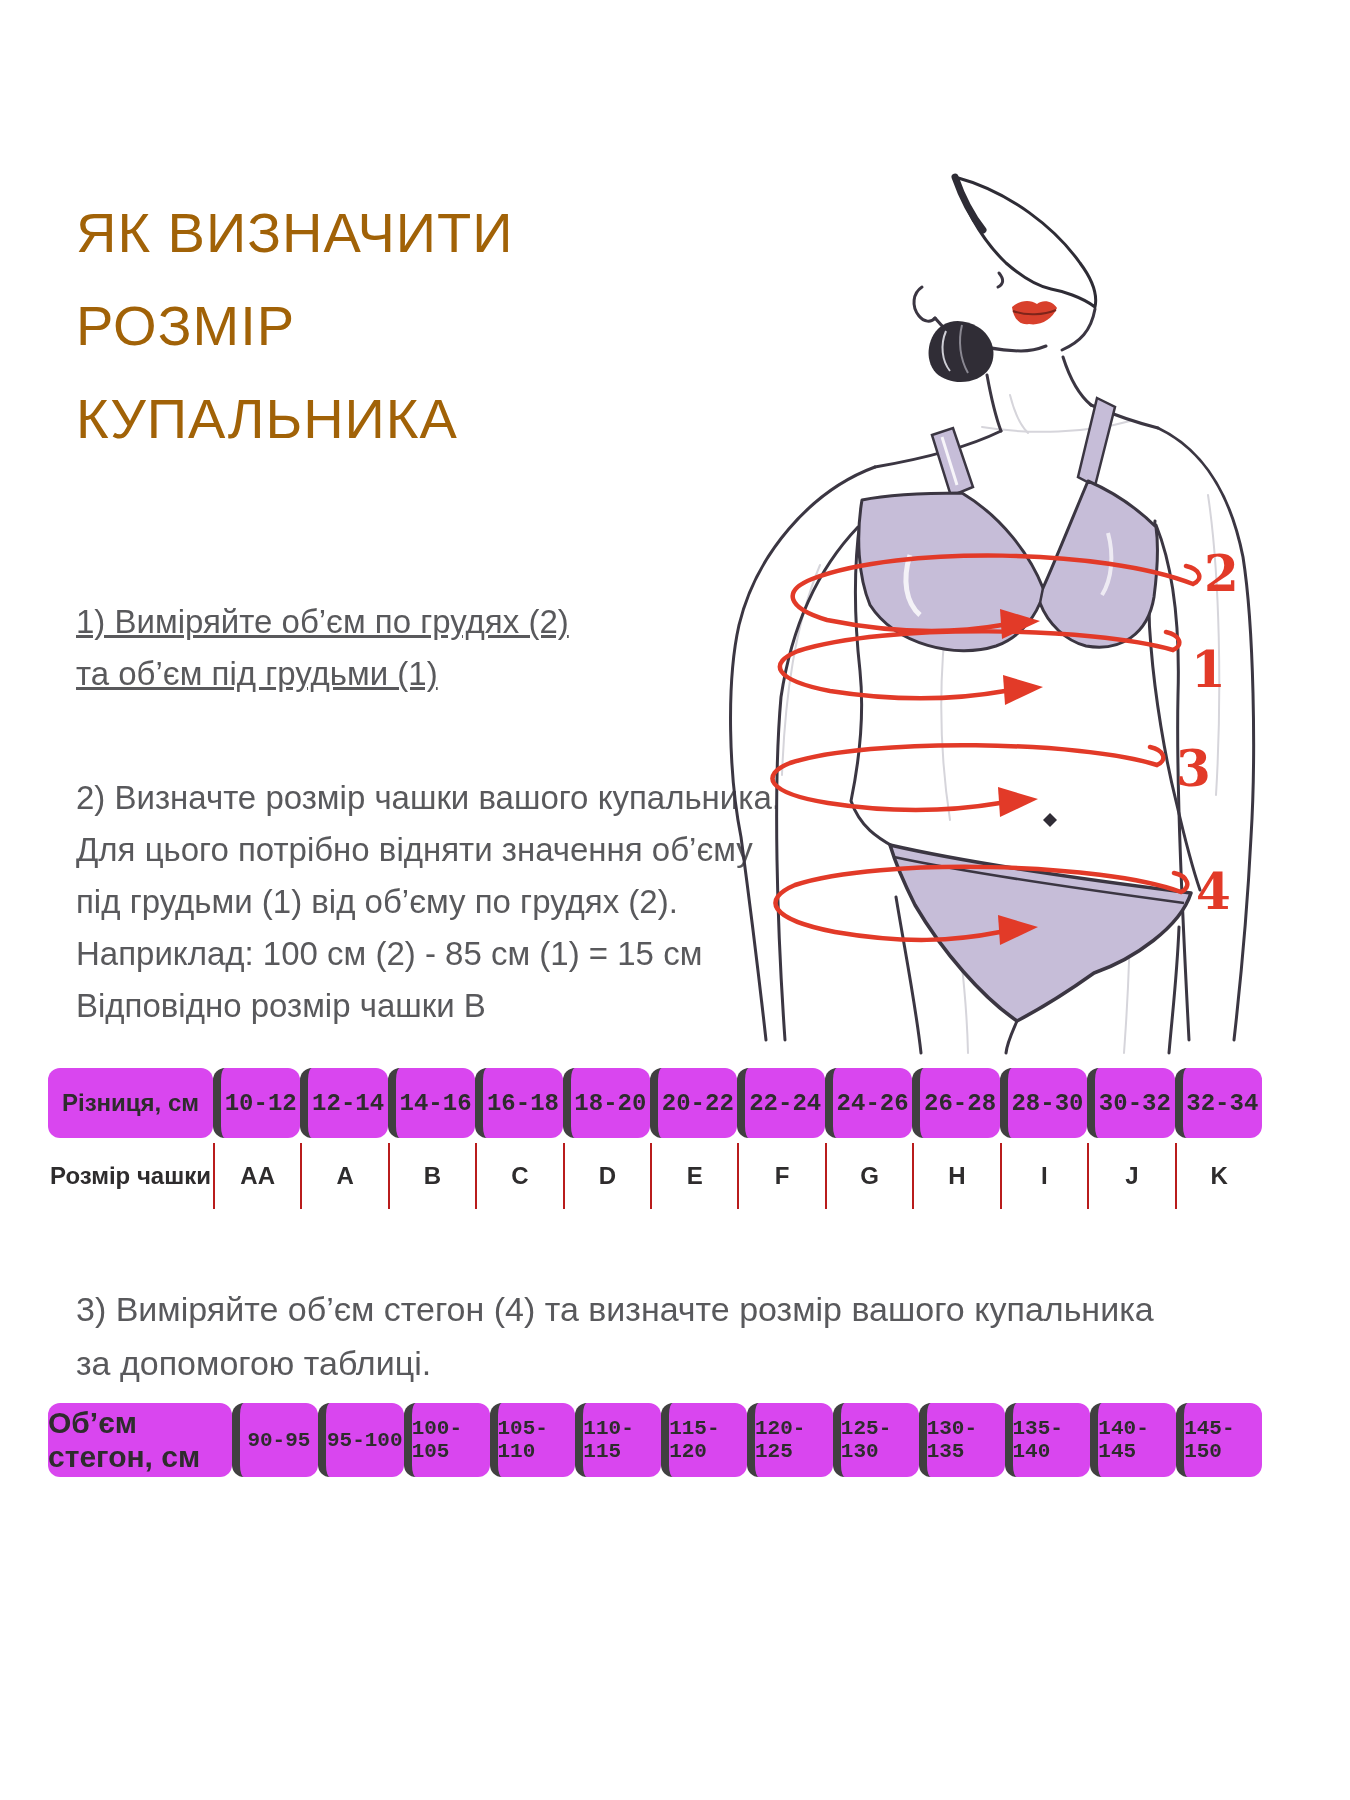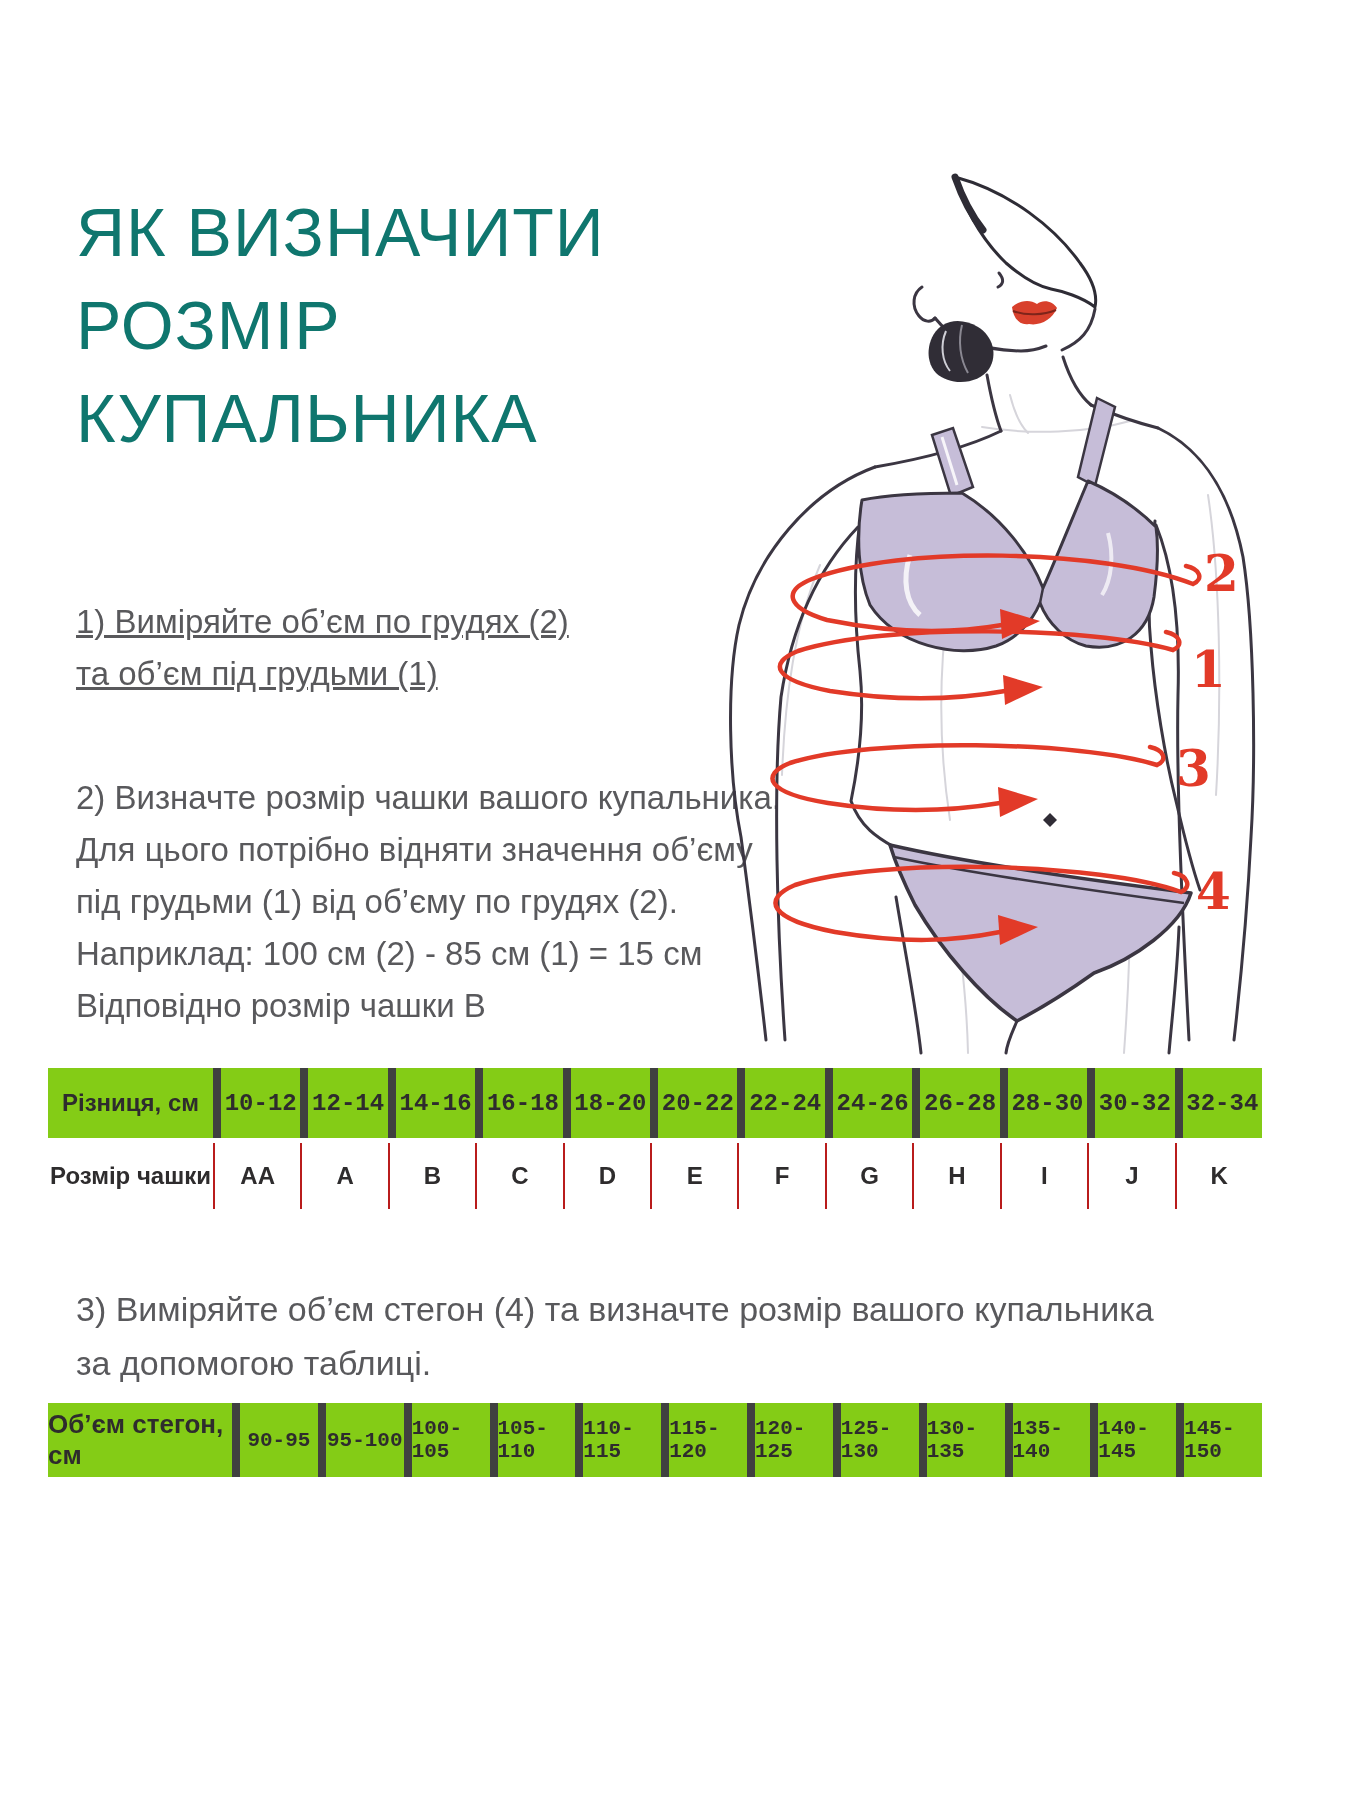--- a/index.html
+++ b/index.html
@@ -1,20 +1,20 @@
 <!DOCTYPE html>
 <html><head>
 <meta charset="utf-8">
 <style>
   html,body{margin:0;padding:0;background:#fff;}
   .page{position:relative;width:1350px;height:1800px;background:#fff;overflow:hidden;
         font-family:"Liberation Sans","DejaVu Sans",sans-serif;}
 
   
-  .title{position:absolute;left:76px;top:186px;color:#0f766e;font-size:68px;
+  .title{position:absolute;left:76px;top:186px;color:#a16207;font-size:56px;
          line-height:93px;font-weight:400;letter-spacing:1px;white-space:nowrap;}
 
   
   .para{position:absolute;left:76px;color:#59595c;font-size:33px;line-height:52px;
         font-weight:400;white-space:nowrap;}
   #p1{top:596px;text-decoration:underline;}
   #p2{top:772px;}
   #p3{top:928px;}
   #p4{top:1282px;line-height:54px;font-size:34px;}
 
@@ -22,30 +22,30 @@
   .figure{position:absolute;left:710px;top:135px;width:560px;height:920px;pointer-events:none;}
 
   
   .sizetable{position:absolute;left:48px;width:1214px;color:#2e2c2d;}
   #cup-table{top:1068px;}
   #eur-table{top:1403px;}
   .trow{display:grid;}
   #cup-table .trow{grid-template-columns:165px repeat(12,1fr);}
   #eur-table .trow{grid-template-columns:184px repeat(12,1fr);}
   .cell{display:flex;align-items:center;justify-content:center;font-weight:700;}
-  .trow.header .cell{background:#84cc16;}
+  .trow.header .cell{background:#d946ef;border-radius:12px;}
   .trow.header .cell:not(:first-child){border-left:8px solid #404040;font-family:Liberation Mono, monospace;}
   .trow.datarow{margin-top:5px;}
   .trow.datarow .cell{background:#ffffff;}
   .trow.datarow .cell:not(:first-child){border-left:2px solid #b91c1c;}
 
   #cup-table .header .cell{height:70px;font-size:24px;}
   #cup-table .datarow .cell{height:66px;font-size:24px;}
   #eur-table .header .cell{height:74px;font-size:21px;}
-  #eur-table .header .cell.label{font-size:26px;}
+  #eur-table .header .cell.label{font-size:30px;}
   #eur-table .datarow .cell{height:80px;font-size:24px;}
 </style>
 </head>
 <body>
 
 <div class="page">
 
   <div class="title">
     <div>ЯК ВИЗНАЧИТИ</div>
     <div>РОЗМІР</div>

